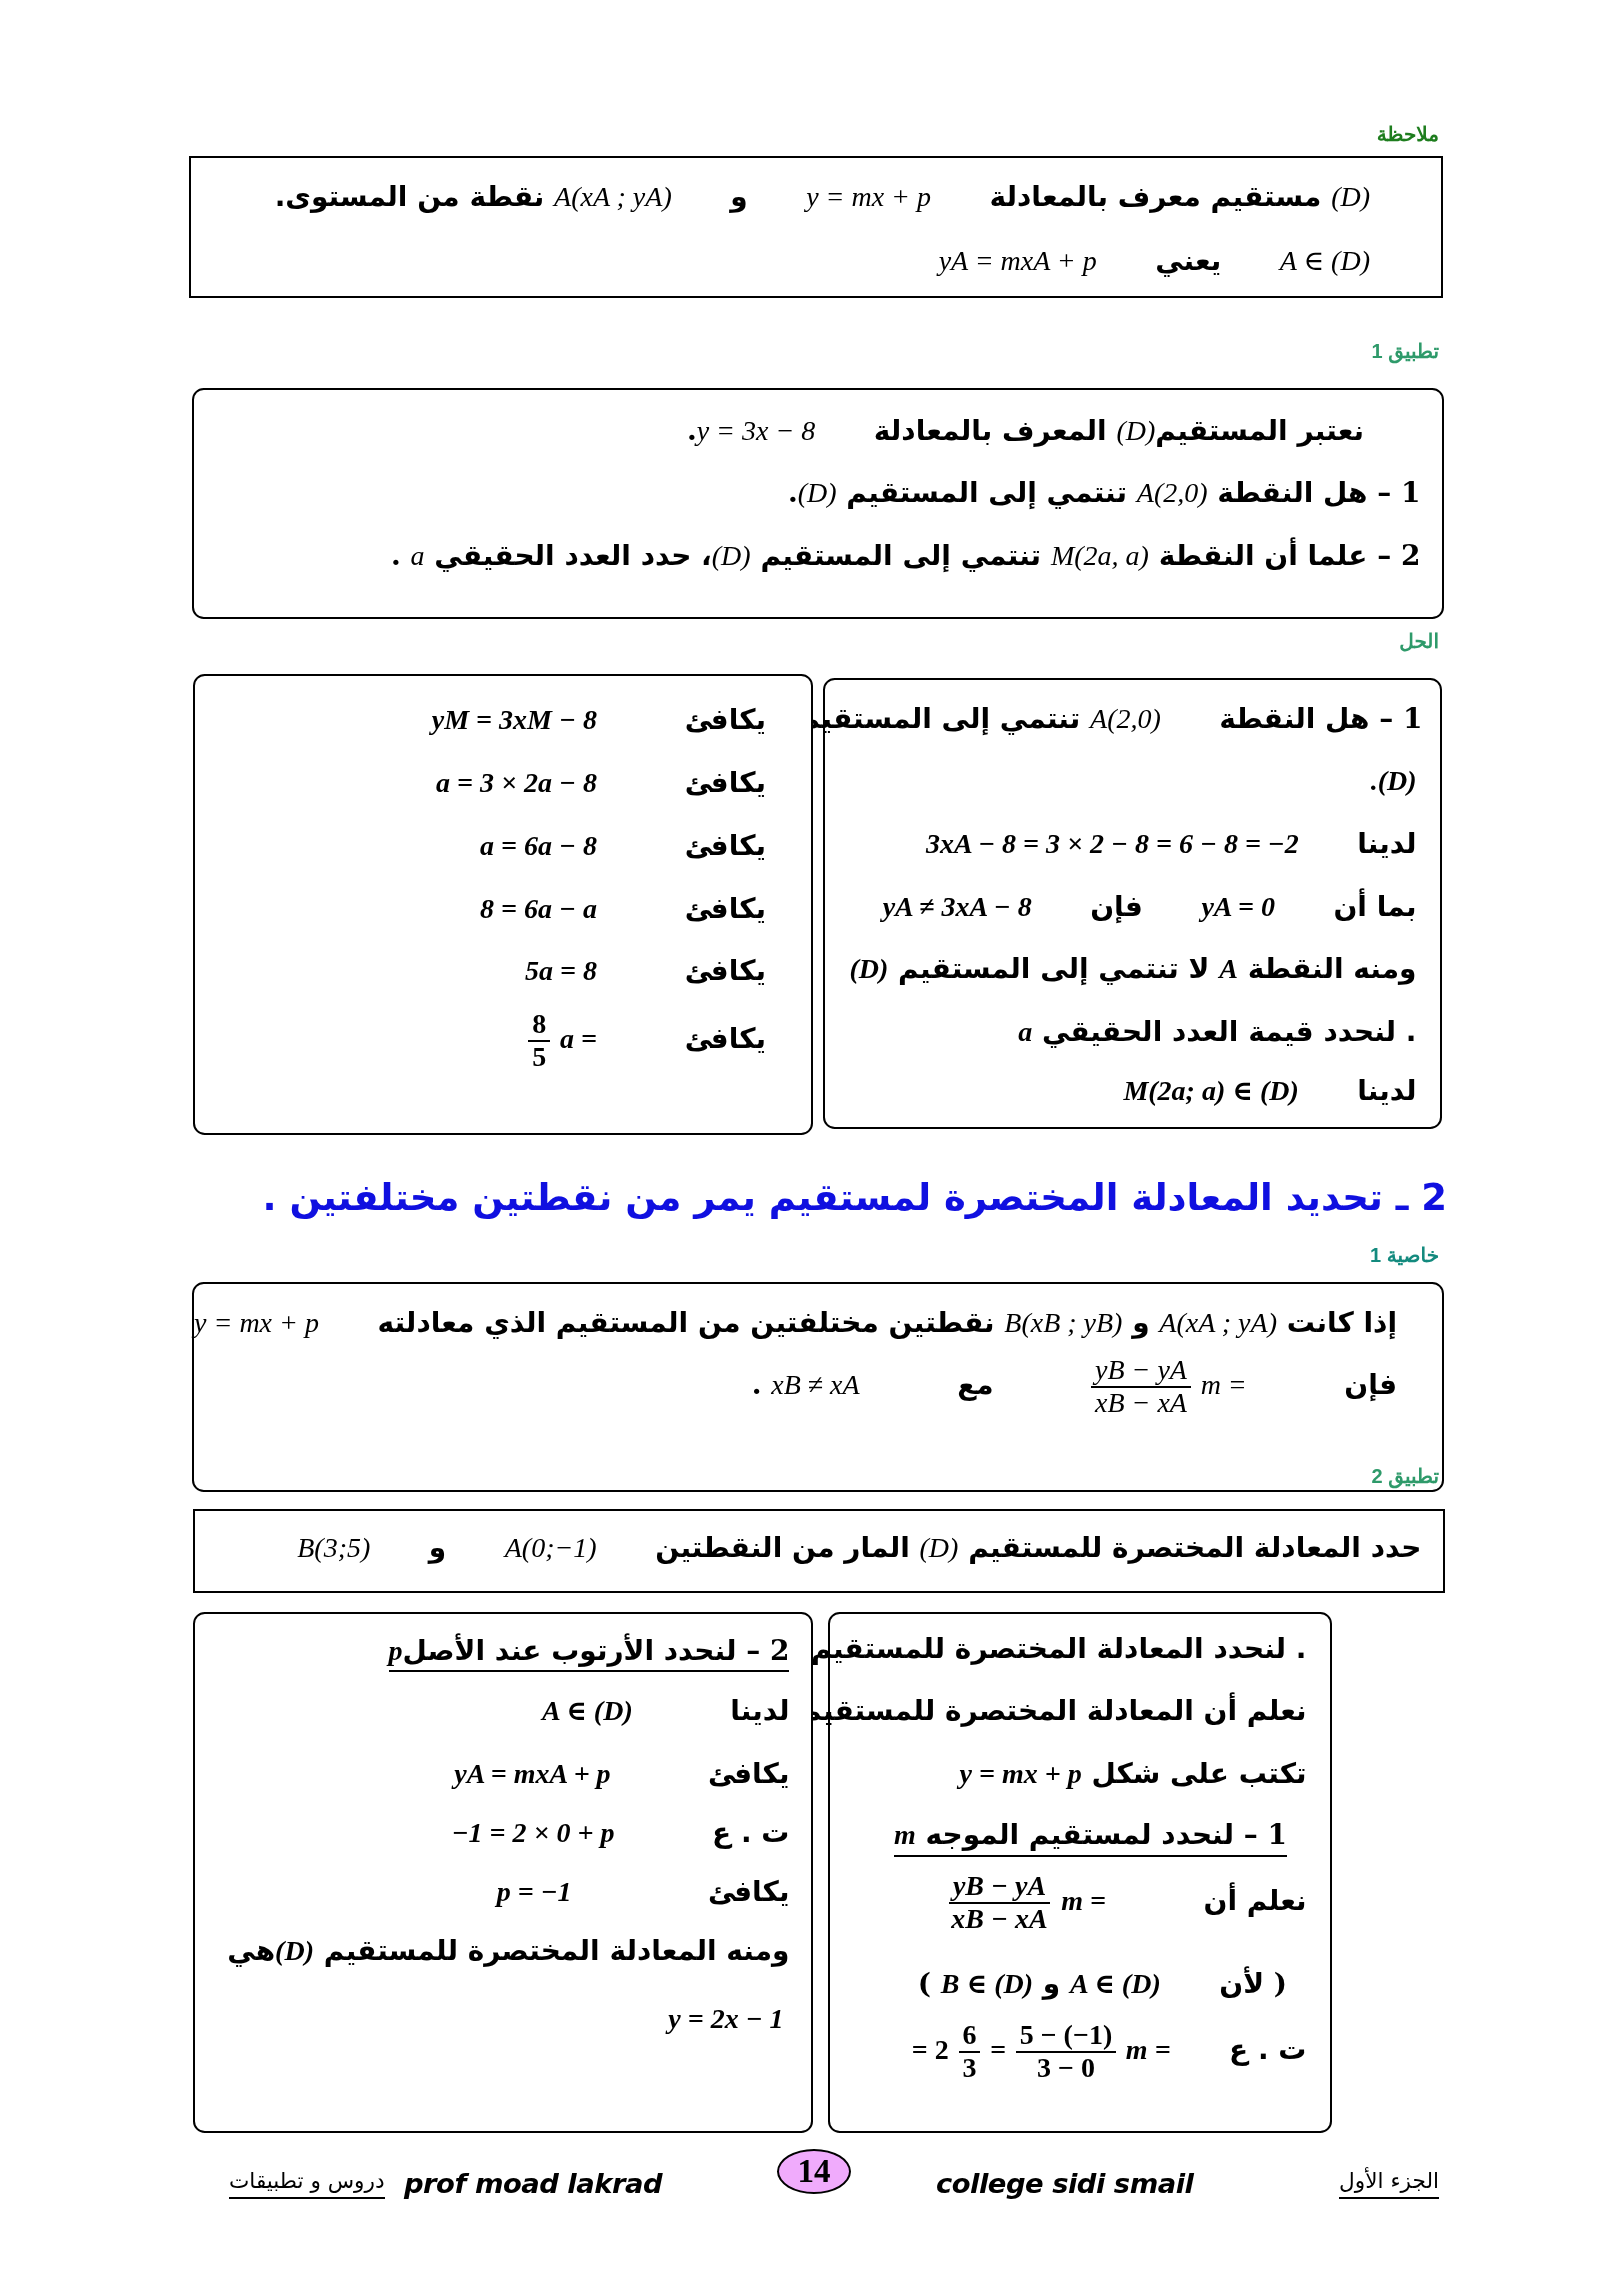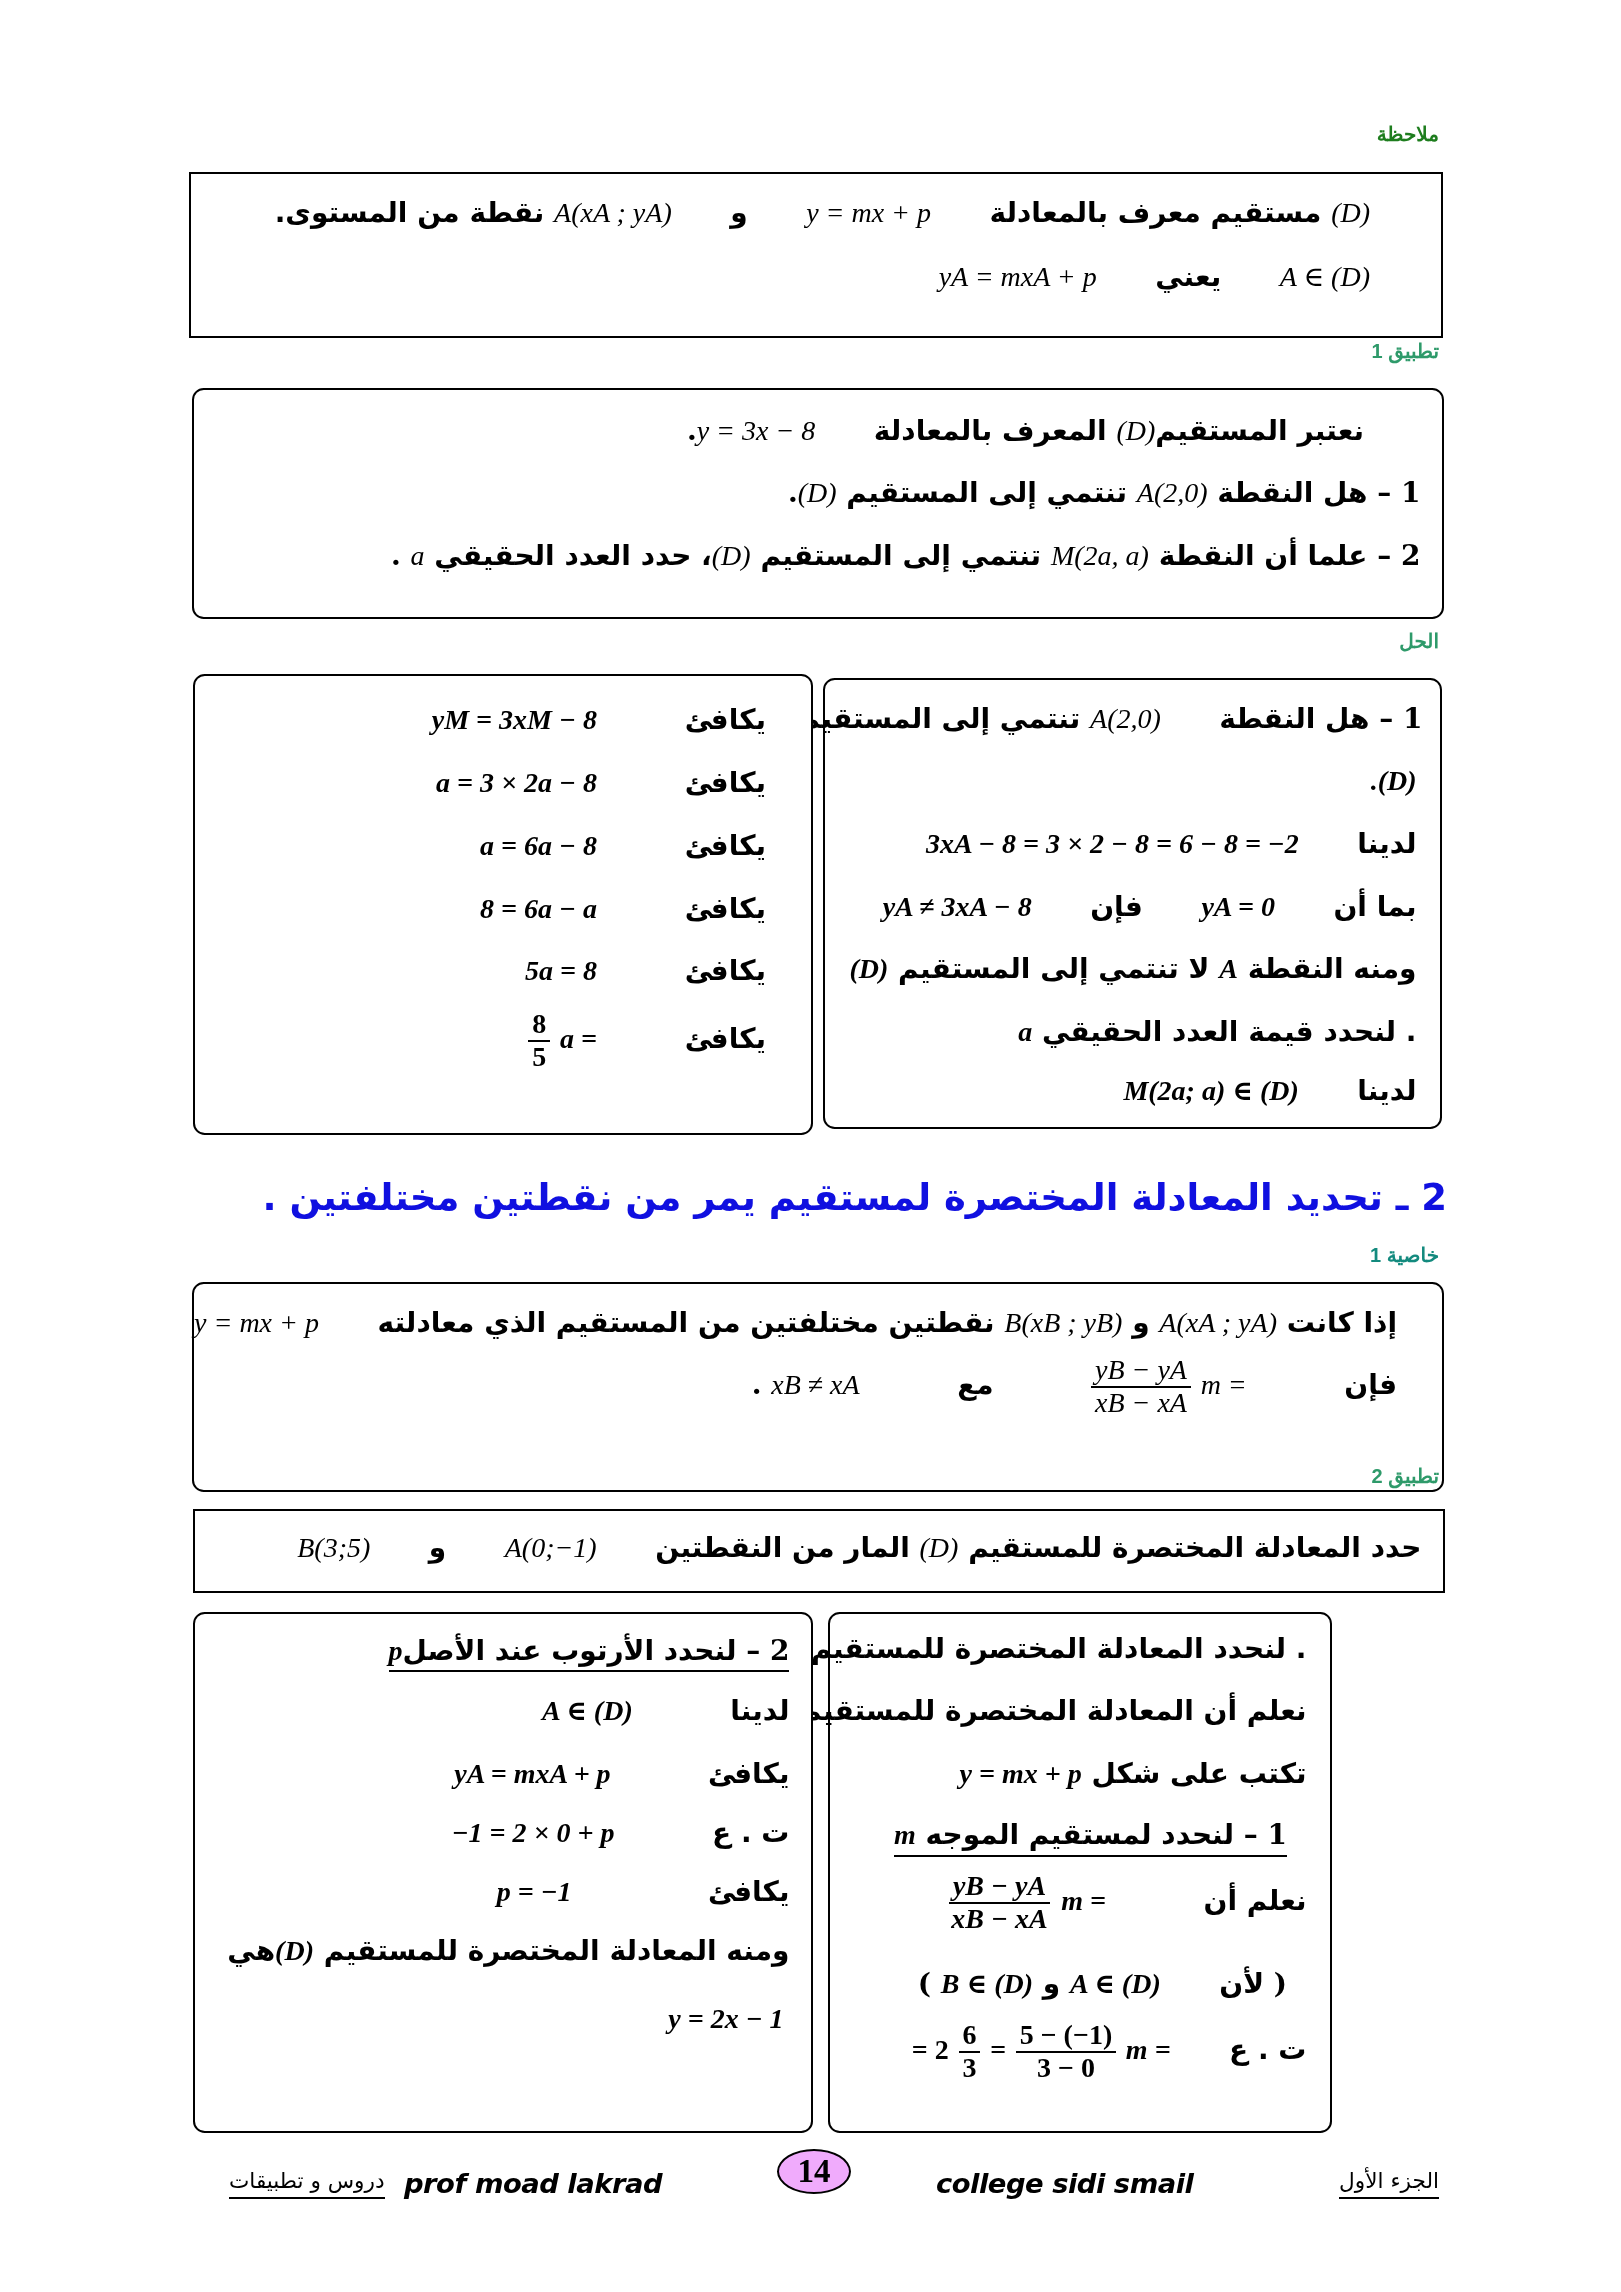--- a/index.html
+++ b/index.html
@@ -28,21 +28,21 @@
   .footer-ar { font-family:"DejaVu Sans","Liberation Sans",sans-serif; font-size:21.6px; direction:rtl; border-bottom:2.9px solid #000; padding-bottom:3.9px; }
   .footer-en { font-family:"DejaVu Sans","Liberation Sans",sans-serif; font-weight:bold; font-style:italic; font-size:27.4px; letter-spacing:-0.5px; }
   .pagenum { position:absolute; left:777px; top:2149px; width:74px; height:45px; border:2.9px solid #000; border-radius:50%;
              background:#f0abfc; display:flex; align-items:center; justify-content:center; font-size:33px;
              font-family:"Liberation Serif","DejaVu Serif",serif; box-sizing:border-box;font-weight:bold; }
 </style>
 </head>
 <body>
 
 <div class="label green" style="right:182px; top:122px;">ملاحظة</div>
-<div class="box" style="left:189px; top:172px; width:1254px; height:166px;">
+<div class="box" style="left:189px; top:156px; width:1254px; height:142px;">
   <div class="line" style="top:21.6px; right:71px;">
     <span class="m">(D)</span>
     <span class="ar">مستقيم معرف بالمعادلة</span>
     <span class="gap"></span>
     <span class="m">y = mx + p</span>
     <span class="gap"></span>
     <span class="ar">و</span>
     <span class="gap"></span>
     <span class="m">A(xA ; yA)</span>
     <span class="ar">نقطة من المستوى.</span>

